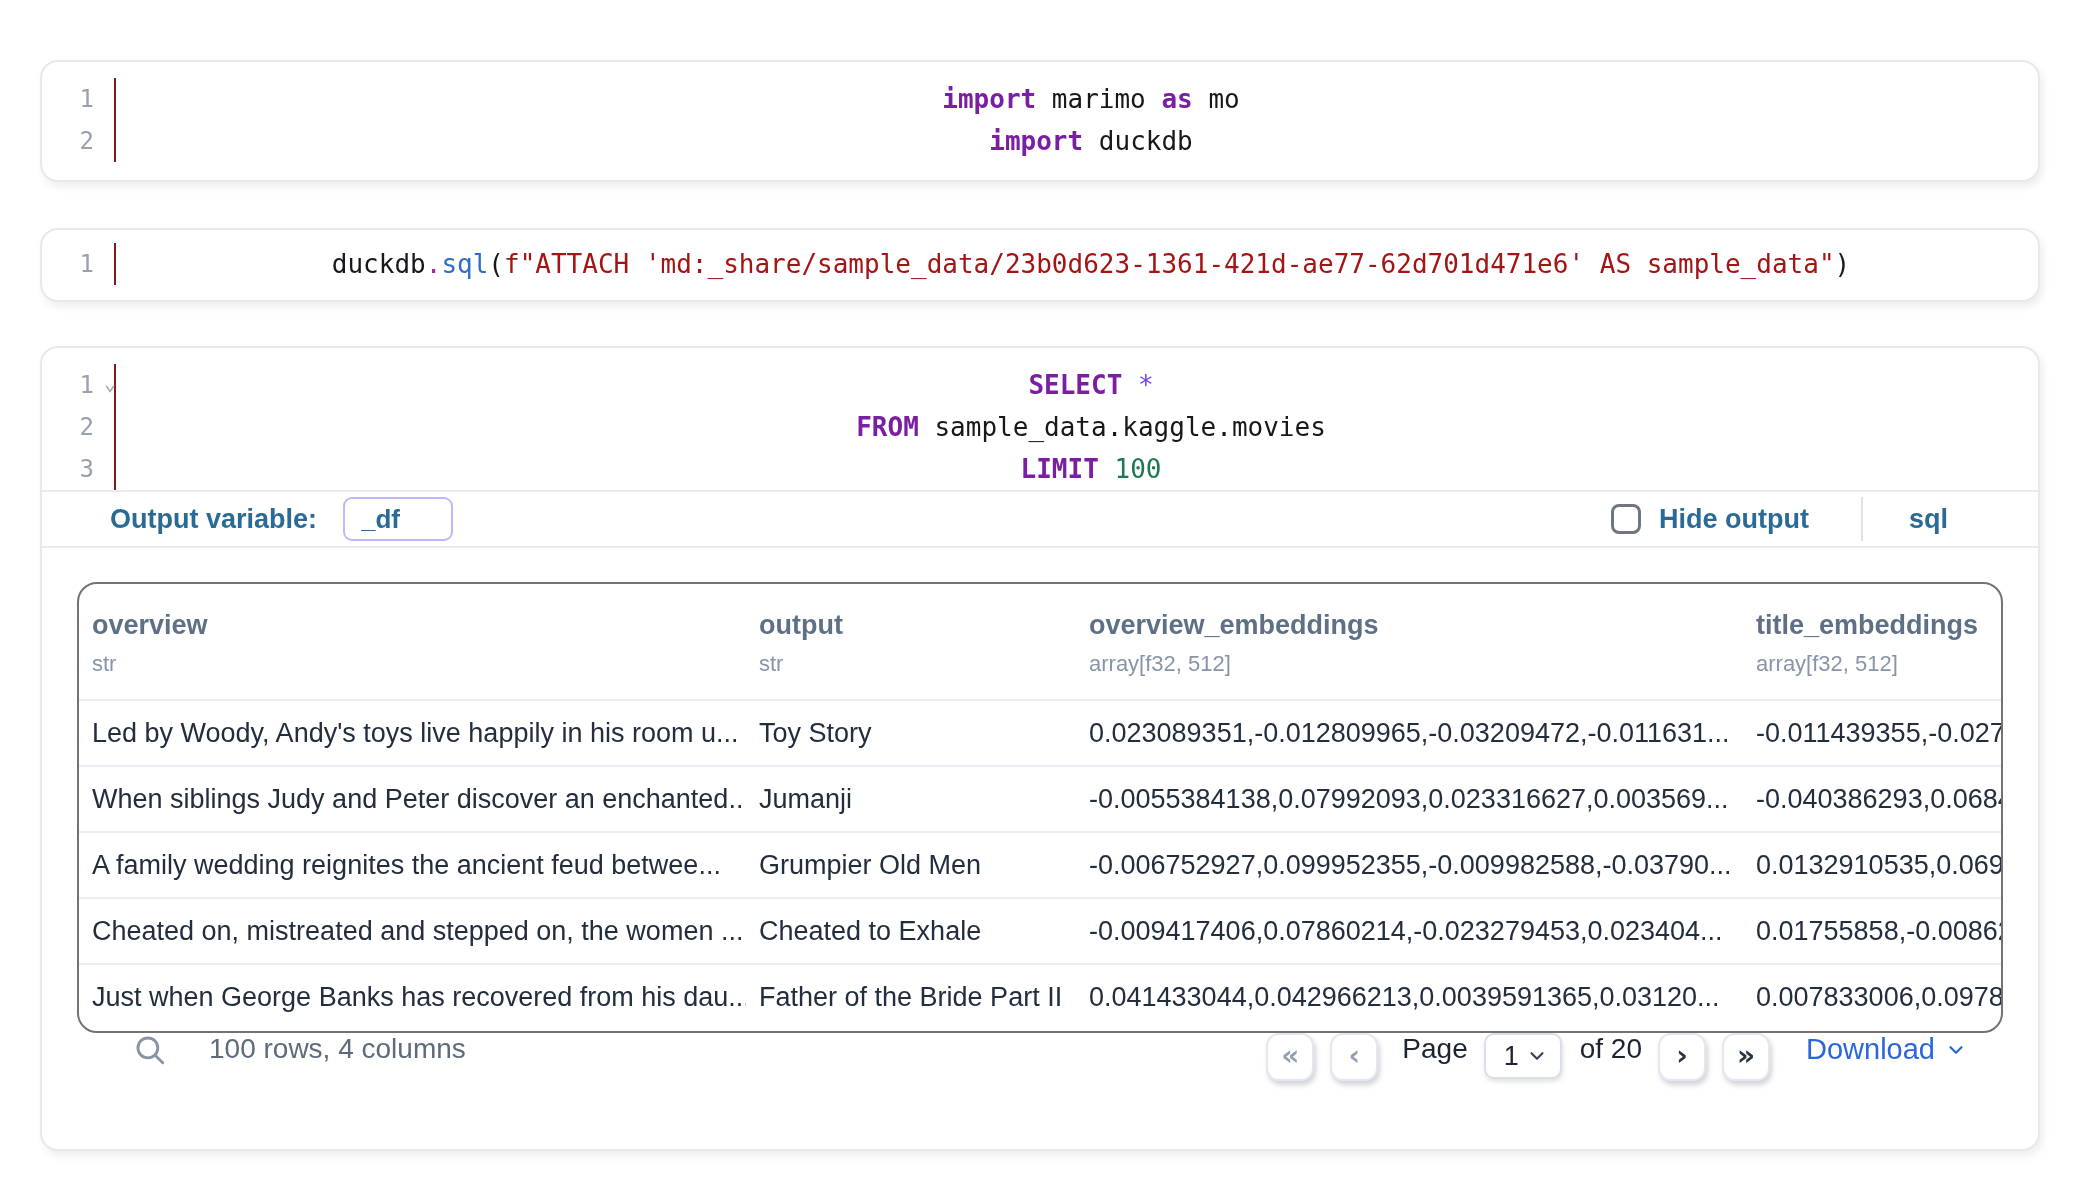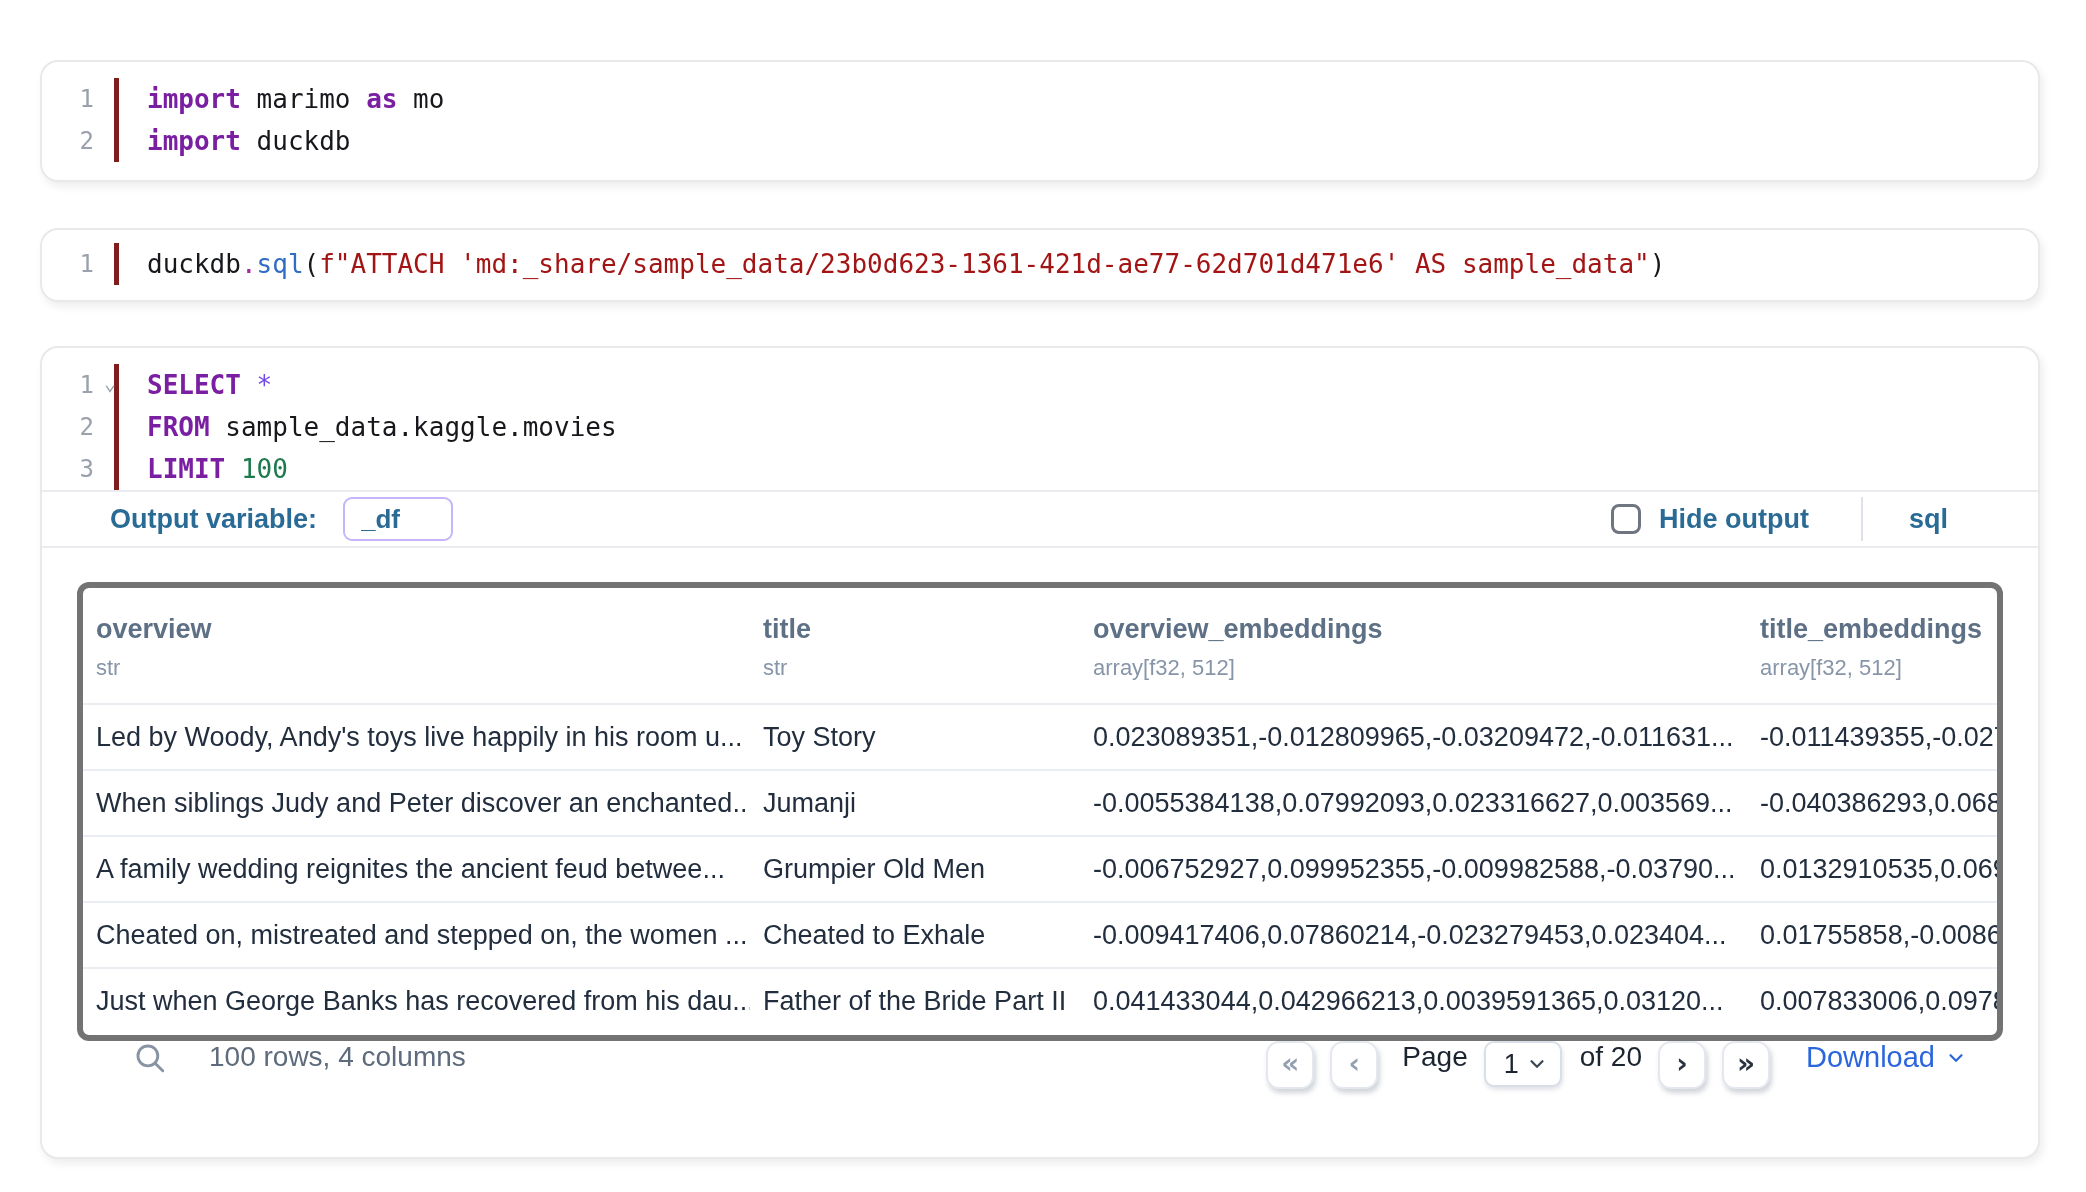--- a/index.html
+++ b/index.html
@@ -21,21 +21,21 @@
   .gutter-col { width:72px; flex:none; }
   .gutter-num {
     height:42px; line-height:42px; text-align:right; padding-right:20px;
     color:#9aa1ac; font-size:24px; font-family:"DejaVu Sans Mono", monospace;
     position:relative;
   }
   .fold-icon {
     position:absolute; right:-2px; top:0; height:42px; line-height:38px;
     color:#9aa1ac; font-size:20px; cursor:pointer;
   }
-  .code-col { border-left:5px solid #7f1d1d; padding-left:28px; flex:1; min-width:0; }
+  .code-col { border-left:2px solid #7f1d1d; padding-left:28px; flex:1; min-width:0;text-align:center; }
   .code-line {
     height:42px; line-height:42px; white-space:pre; overflow:hidden;
     font-family:"DejaVu Sans Mono", monospace; font-size:26px; color:#17181c;
   }
   .tok-kw   { color:#7a1fa2; font-weight:bold; }
   .tok-star { color:#7048e8; }
   .tok-str  { color:#a31515; }
   .tok-fn   { color:#2f6dc4; }
   .tok-dot  { color:#a626a4; }
   .tok-num  { color:#1c7a4d; }
@@ -57,21 +57,21 @@
     width:30px; height:30px; border:3px solid #6f7680; border-radius:8px;
     background:#fff; cursor:pointer;
   }
   .hide-output-label { margin-left:18px; color:#2a6b96; font-weight:bold; font-size:27px; cursor:pointer; }
   .divider-v { width:2px; height:44px; background:#dde2e8; margin:0 46px 0 52px; }
   .lang-label { color:#2a6b96; font-weight:bold; font-size:27px; }
 
   
   .output-area { padding:34px 35px 0 35px; }
   .df-card {
-    border:6px solid #737373; border-radius:12px; overflow:hidden; background:#fff;
+    border:2px solid #737373; border-radius:20px; overflow:hidden; background:#fff;
   }
   .df-grid-row { display:grid; grid-template-columns:667px 330px 667px 1fr; }
   .df-header { padding:26px 0 22px 0; border-bottom:2px solid #eaeef3; }
   .df-hcell { padding-left:13px; overflow:hidden; white-space:nowrap; cursor:pointer; }
   .df-hname { font-size:27px; font-weight:bold; color:#5e7085; }
   .df-htype { font-size:22px; color:#8795a8; margin-top:10px; }
   .df-row { height:66px; border-bottom:2px solid #eaeef3; }
   .df-row:last-child { border-bottom:none; }
   .df-cell {
     padding-left:13px; overflow:hidden; white-space:nowrap;
@@ -164,21 +164,21 @@
 
     <div class="output-area">
       <div class="df-card">
 
         <div class="df-grid-row df-header">
           <div class="df-hcell">
             <div class="df-hname">overview</div>
             <div class="df-htype">str</div>
           </div>
           <div class="df-hcell">
-            <div class="df-hname">title</div>
+            <div class="df-hname">output</div>
             <div class="df-htype">str</div>
           </div>
           <div class="df-hcell">
             <div class="df-hname">overview_embeddings</div>
             <div class="df-htype">array[f32, 512]</div>
           </div>
           <div class="df-hcell">
             <div class="df-hname">title_embeddings</div>
             <div class="df-htype">array[f32, 512]</div>
           </div>

